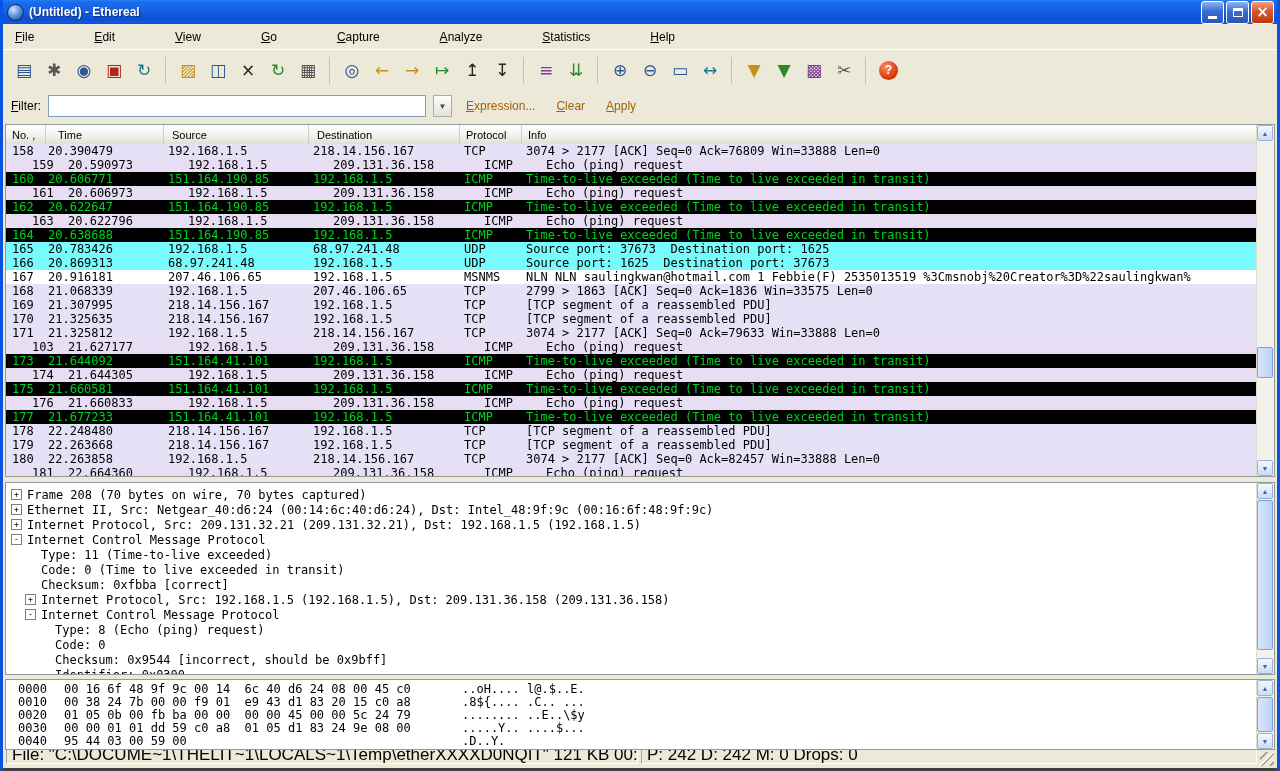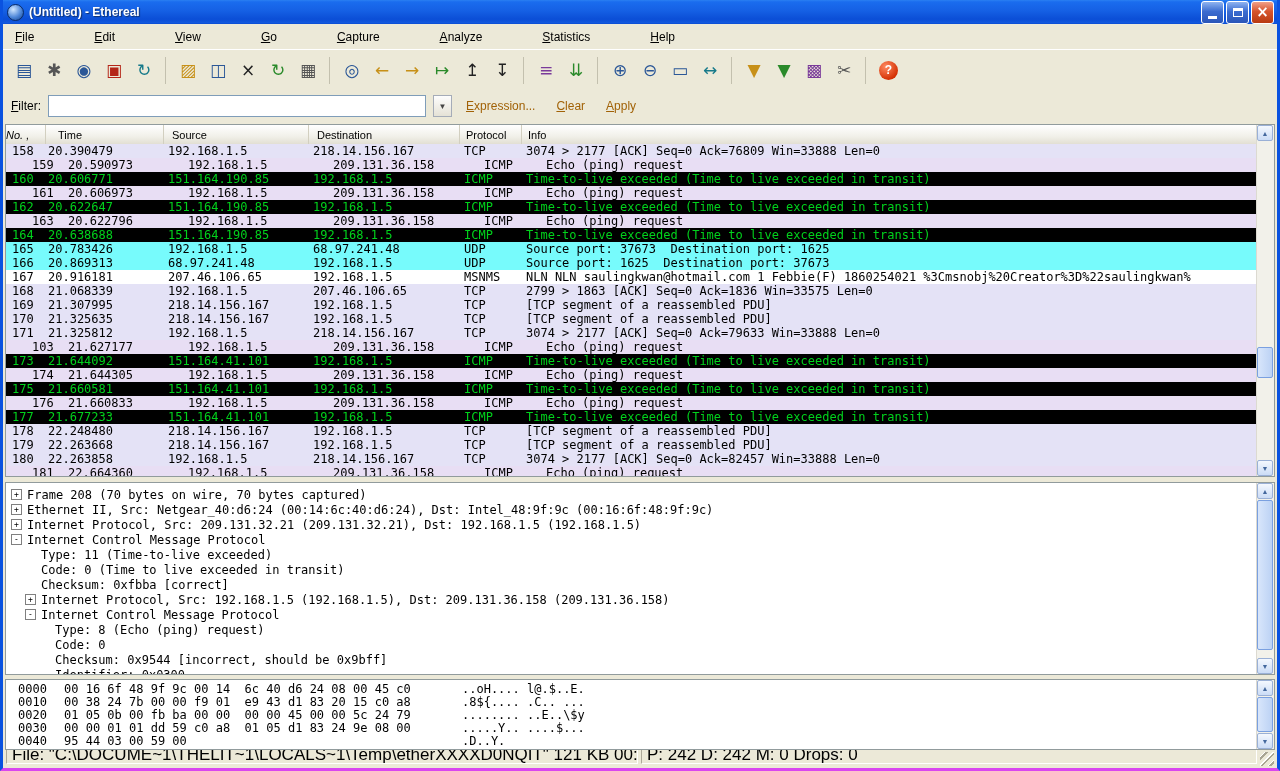--- a/index.html
+++ b/index.html
@@ -1,18 +1,18 @@
 <!DOCTYPE html>
 <html><head>
 <meta charset="utf-8">
 <style>
   html,body{margin:0;padding:0;width:1280px;height:771px;overflow:hidden;background:#ece9d8;
     font-family:"Liberation Sans",sans-serif;}
   .window{box-sizing:border-box;width:1280px;height:771px;display:flex;flex-direction:column;
-    border-left:3px solid #0a52e0;border-right:3px solid #0a52e0;border-bottom:3px solid #d946ef;
+    border-left:3px solid #0a52e0;border-right:3px solid #0a52e0;border-bottom:3px solid #404040;
     background:#ece9d8;overflow:hidden;}
   
   .titlebar{height:24px;flex:0 0 24px;display:flex;align-items:center;padding:0 3px 0 4px;
     background:linear-gradient(180deg,#2a80f2 0%,#1a6cee 8%,#1560e4 45%,#0b4ed6 80%,#1258de 95%,#0a4bd0 100%);}
   .app-icon{width:15px;height:15px;border-radius:50%;margin-right:5px;flex:0 0 15px;
     background:radial-gradient(circle at 35% 30%,#cfe6ff,#4d86d8 55%,#12408c);border:1px solid #0a2c66;}
   .title-text{color:#fff;font-weight:bold;font-size:12px;text-shadow:1px 1px 1px #10306c;flex:1;
     white-space:nowrap;overflow:hidden;}
   .cap-btn{width:21px;height:21px;margin-left:2px;border:1px solid #fff;border-radius:3px;flex:0 0 21px;
     background:linear-gradient(180deg,#8fb3f0,#3b6cd0 45%,#2a55b8);display:flex;align-items:center;justify-content:center;}
@@ -54,21 +54,21 @@
   .sb-btn{position:absolute;left:0;width:16px;height:16px;box-sizing:border-box;border:1px solid #9ab0d6;border-radius:2px;
     background:linear-gradient(#f4f8fe,#cbdcf6);color:#44689e;font-size:7px;display:flex;align-items:center;justify-content:center;}
   .sb-btn.up{top:0}.sb-btn.down{bottom:0}
   .sb-thumb{position:absolute;left:0;width:16px;box-sizing:border-box;border:1px solid #7aa0e0;border-radius:2px;
     background:linear-gradient(90deg,#d8e6fb,#bcd2f4);}
   
   .list-pane{flex:0 0 353px;}
   .phead{display:flex;height:19px;border-bottom:1px solid #b8b5a5;background:linear-gradient(#ffffff,#f1f0e9 60%,#e2dfd3);}
   .phead span{box-sizing:border-box;display:flex;align-items:center;font-size:11px;color:#000;
     border-right:1px solid #d2cfc0;white-space:pre;overflow:hidden;}
-  .phead span:nth-of-type(1){width:40px;font-style:italic;}
+  .phead span:nth-of-type(1){width:40px;padding-left:6px;}
   .phead span:nth-of-type(2){width:118px;padding-left:12px;}
   .phead span:nth-of-type(3){width:145px;padding-left:8px;}
   .phead span:nth-of-type(4){width:151px;padding-left:8px;}
   .phead span:nth-of-type(5){width:62px;padding-left:6px;}
   .phead span:nth-of-type(6){flex:1;padding-left:6px;}
   .rows{position:absolute;top:19px;left:0;right:17px;bottom:0;overflow:hidden;
     font-family:"DejaVu Sans Mono",monospace;font-size:12px;}
   .prow{display:flex;height:14px;line-height:14px;white-space:pre;}
   .pc{box-sizing:border-box;overflow:hidden;white-space:pre;flex:0 0 auto;}
   .c-no{width:40px;padding-left:6px;}
@@ -288,21 +288,21 @@
             <span class="pc c-proto">UDP</span>
             <span class="pc c-info">Source port: 1625  Destination port: 37673</span>
           </div>
 
           <div class="prow msn">
             <span class="pc c-no">167</span>
             <span class="pc c-time">20.916181</span>
             <span class="pc c-src">207.46.106.65</span>
             <span class="pc c-dst">192.168.1.5</span>
             <span class="pc c-proto">MSNMS</span>
-            <span class="pc c-info">NLN NLN saulingkwan@hotmail.com 1 Febbie(F) 1860254021 %3Cmsnobj%20Creator%3D%22saulingkwan%</span>
+            <span class="pc c-info">NLN NLN saulingkwan@hotmail.com 1 Febbie(F) 2535013519 %3Cmsnobj%20Creator%3D%22saulingkwan%</span>
           </div>
 
           <div class="prow tcp">
             <span class="pc c-no">168</span>
             <span class="pc c-time">21.068339</span>
             <span class="pc c-src">192.168.1.5</span>
             <span class="pc c-dst">207.46.106.65</span>
             <span class="pc c-proto">TCP</span>
             <span class="pc c-info">2799 &gt; 1863 [ACK] Seq=0 Ack=1836 Win=33575 Len=0</span>
           </div>

